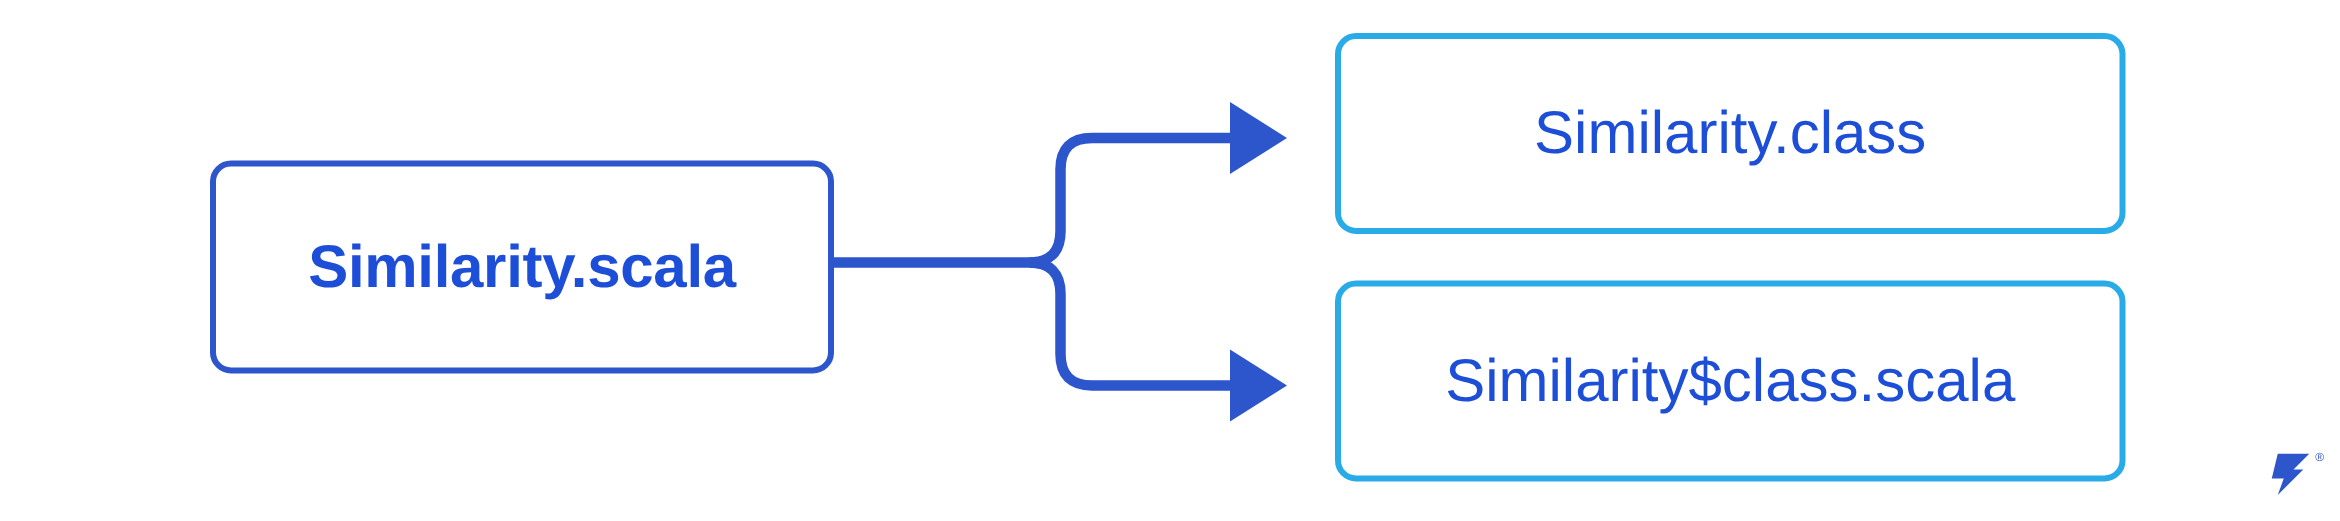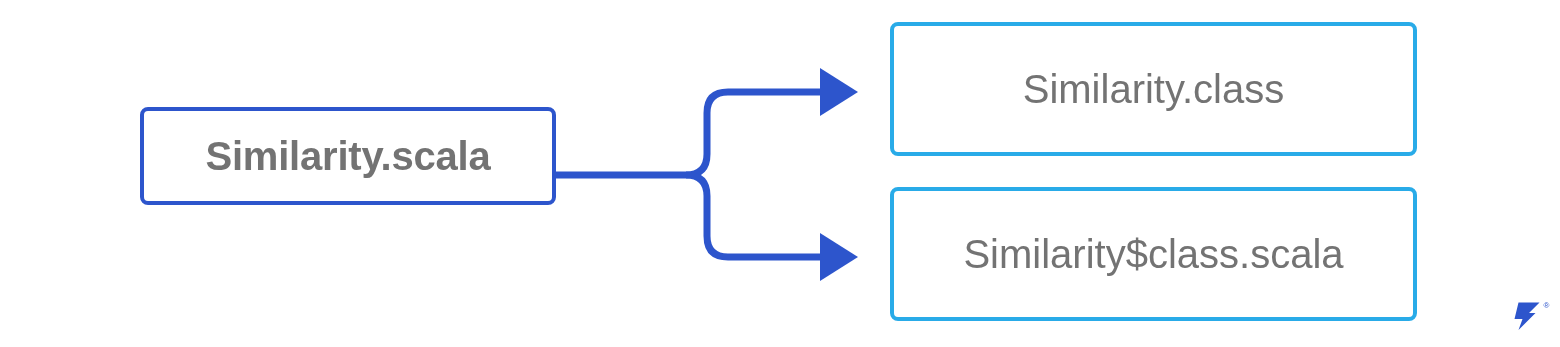--- a/index.html
+++ b/index.html
@@ -27,35 +27,35 @@
     width: 1560px;
     height: 347px;
   }
 
   
   .node {
     position: absolute;
     box-sizing: border-box;
     background: #ffffff;
     border-style: solid;
-    border-radius: 8px;
+    border-radius: 14px;
     display: flex;
     align-items: center;
     justify-content: center;
     text-align: center;
-    color: #737373;
+    color: #1d4ed8;
     line-height: 1.1;
     white-space: nowrap;
   }
 
   .node.source {
     left: 140px;
     top: 107px;
     width: 416px;
-    height: 98px;
+    height: 142px;
     border-width: 4px;
     border-color: #2d55cc;
     font-size: 40px;
     font-weight: bold;
     letter-spacing: -0.2px;
   }
 
   .node.artifact {
     left: 890px;
     width: 527px;

